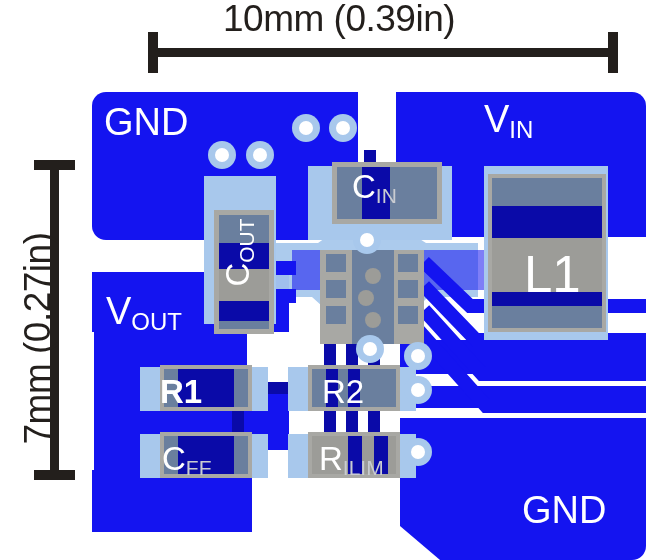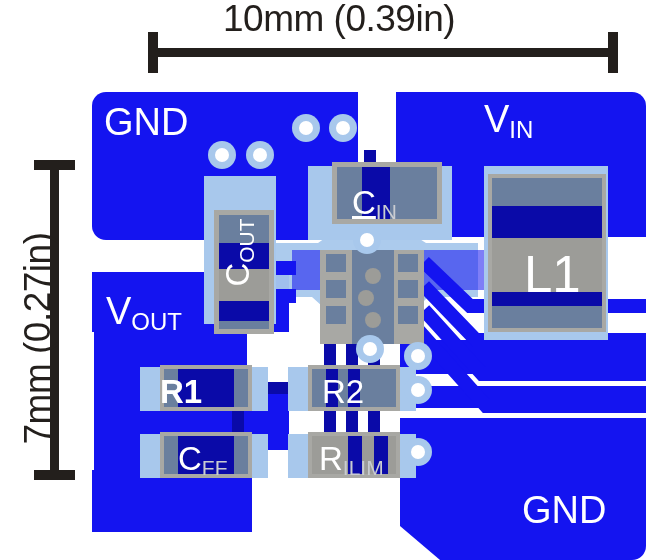--- a/index.html
+++ b/index.html
@@ -23,27 +23,27 @@
   #lbl-gnd-top{left:104px;top:103px;}
   #lbl-vin{left:484px;top:100px;}
   #lbl-vout{left:106px;top:292px;}
   #lbl-gnd-bottom{left:522px;top:491px;}
 
   .comp-text{position:absolute;white-space:nowrap;font-size:33px;line-height:1;
              color:#ffffff;pointer-events:none;}
   .comp-text .sub{font-size:21px;position:relative;top:5px;}
   .comp-text.dim .sub{color:#c9ccd1;}
 
-  #t-cin{left:352px;top:186px;text-decoration:underline;}
+  #t-cin{left:352px;top:170px;}
   #t-cout{left:197px;top:236px;transform:rotate(-90deg);transform-origin:50% 50%;
           width:80px;text-align:center;}
   #t-l1{left:524px;top:249px;font-size:51px;}
   #t-r1{left:160px;top:375px;font-weight:bold;}
   #t-r2{left:322px;top:375px;text-align:right;}
-  #t-cff{left:178px;top:442px;}
+  #t-cff{left:162px;top:442px;}
   #t-rilim{left:319px;top:442px;}
 </style>
 </head>
 <body>
 
 <div id="stage">
 
   <svg id="board" viewBox="0 0 646 560">
     <defs>
       <g id="via-sym">

